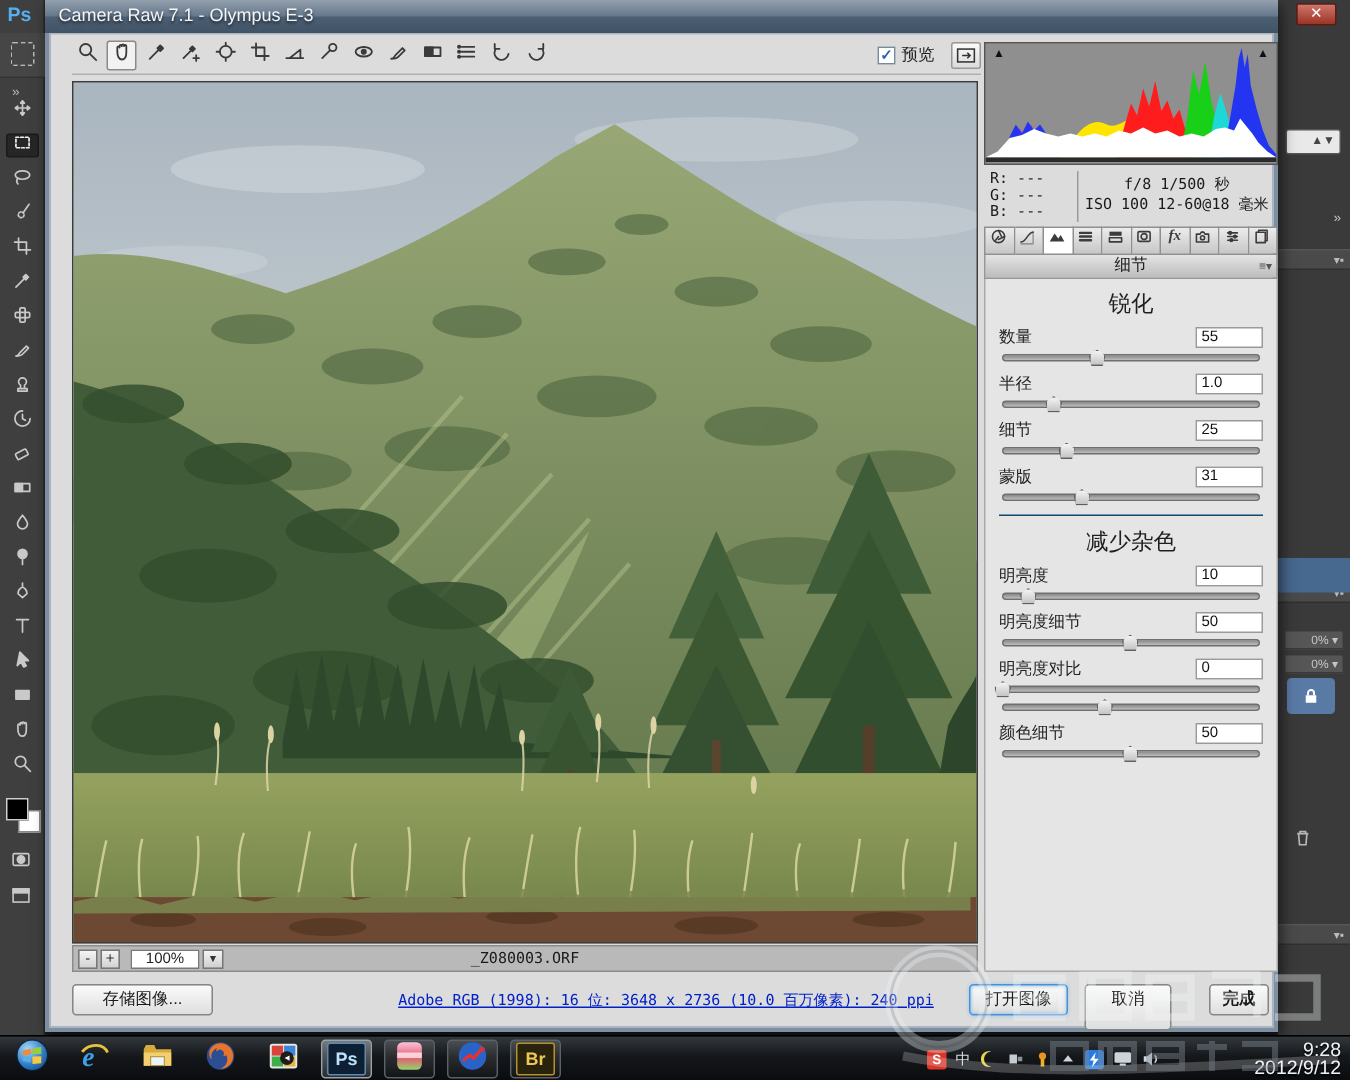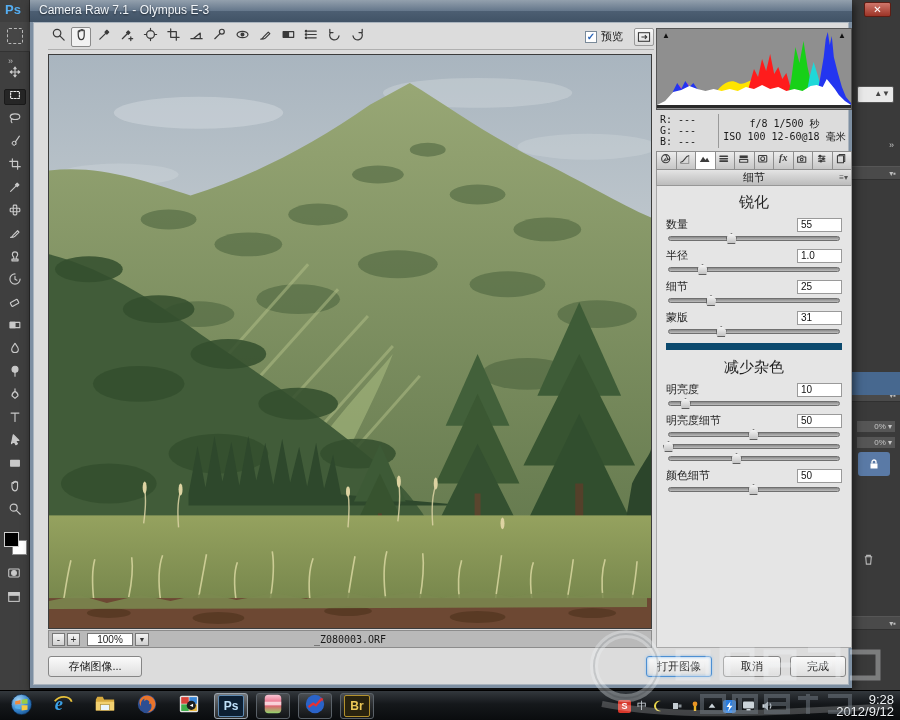--- a/index.html
+++ b/index.html
@@ -54,22 +54,22 @@
   #zoom-out { left:3px; } #zoom-in { left:18px; }
   #zoom-combo { position:absolute; left:38px; top:2px; width:46px; height:13px; background:#fff; border:1px solid #777; font-size:10px; text-align:center; color:#222; }
   #zoom-dd { position:absolute; left:86px; top:2px; width:14px; height:13px; background:linear-gradient(#f4f4f4,#cfcfcf); border:1px solid #777; font-size:7px; text-align:center; line-height:12px; color:#333; }
   #filename { position:absolute; left:0; right:0; top:3px; text-align:center; font-family:"DejaVu Sans Mono", monospace; font-size:10px; color:#1a1a1a; }
 
   #crw-footer { position:absolute; left:0; right:0; top:630px; height:30px; }
   .btn { background:linear-gradient(#fbfbfb,#dedede); border:1px solid #868686; border-radius:3px; font-size:11px; color:#1a1a1a; text-align:center; }
   #save-btn { position:absolute; left:14px; top:3px; width:94px; height:21px; line-height:19px; }
   #wf-link { position:absolute; left:215px; width:390px; top:7px; text-align:center; font-family:"DejaVu Sans Mono", monospace; font-size:10px; color:#0020c8; text-decoration:underline; white-space:nowrap; }
   #open-btn { position:absolute; right:136px; top:3px; width:66px; height:21px; line-height:19px; border-color:#4d8fd2; box-shadow:0 0 3px #7db4e8 inset, 0 0 3px #9cc6ec; }
-  #cancel-btn { position:absolute; right:67px; top:3px; width:58px; height:21px; line-height:19px; }
-  #done-btn { position:absolute; right:2px; top:3px; width:56px; height:21px; line-height:19px; }
+  #cancel-btn { position:absolute; right:67px; top:3px; width:58px; height:31px; line-height:19px; }
+  #done-btn { position:absolute; right:2px; top:3px; width:40px; height:21px; line-height:19px;font-weight:bold; }
 
   
   #rpanel { position:absolute; left:622px; top:5px; width:196px; height:620px; }
   #histogram { position:relative; height:82px; background:#8f8f8f; border:1px solid #555; }
   #histogram svg { display:block; width:100%; height:100%; }
   .clipbtn { position:absolute; top:2px; width:12px; height:9px; color:#111; font-size:8px; line-height:9px; text-align:center; }
   #clip-shadow { left:3px; } #clip-highlight { right:3px; }
   #exif { display:flex; height:40px; padding:4px 2px 2px 4px; font-family:"DejaVu Sans Mono", monospace; font-size:10px; color:#1a1a1a; }
   #rgb-col { width:58px; line-height:11px; }
   #exif-col { flex:1; border-left:1px solid #9a9a9a; text-align:center; line-height:13px; padding-top:3px; white-space:nowrap; }
@@ -77,21 +77,21 @@
   .tab { flex:1; border:1px solid #8f8f8f; border-left-width:0; background:linear-gradient(#ececec,#c6c6c6); display:flex; align-items:flex-start; justify-content:center; color:#3c3c3c; }
   .tab:first-child { border-left-width:1px; }
   .tab.sel { background:#fff; }
   .tab svg { width:13px; height:13px; }
   .tab .fx { font-size:10px; font-style:italic; font-weight:bold; font-family:"Liberation Serif", serif; }
   #phead { position:relative; height:16px; background:linear-gradient(#e4e4e4,#bcbcbc); border:1px solid #979797; border-top:none; font-size:11px; color:#1a1a1a; text-align:center; line-height:15px; }
   #panel-menu { position:absolute; right:3px; top:3px; font-size:8px; color:#555; line-height:9px; }
   #pcontent { position:absolute; left:0; right:0; top:158px; bottom:0; background:#e5e5e5; border:1px solid #a8a8a8; border-top:none; padding:4px 9px 0 9px; }
 
   .sec-title { text-align:center; font-size:15px; color:#1f1f1f; margin:3px 0 5px 0; }
-  .sec2 { border-top:7px solid #0c4a6e; margin-top:9px; padding-top:5px; }
+  .sec2 { border-top:1px solid #0c4a6e; margin-top:9px; padding-top:5px; }
   .sl-top { display:flex; align-items:center; height:15px; font-size:11px; color:#1f1f1f;gap:31px; }
   .sl-spacer { flex:1; }
   .valbox { width:45px; height:14px; background:#fff; border:1px solid #9a9a9a; font-size:10px; line-height:12px; padding:0 3px; color:#111; }
   .valbox.focus { border-color:#4d8fd2; box-shadow:0 0 2px #8ab8e8; }
   .valbox .hl { background:#3087d6; color:#fff; }
   .track { position:relative; height:5px; margin:4px 2px 7px 2px; background:linear-gradient(#898989,#bdbdbd); border:1px solid #6f6f6f; border-radius:3px; }
   .thumb { position:absolute; top:-4px; width:11px; height:11px; margin-left:-6px; background:linear-gradient(#f4f4f4,#c4c4c4); border:1px solid #5f5f5f; clip-path:polygon(50% 0,100% 40%,84% 100%,16% 100%,0 40%); }
 
   
   #taskbar { position:absolute; left:0; bottom:0; width:900px; height:30px; background:linear-gradient(#33383d,#15181b 45%,#0a0c0e); border-top:1px solid #000; z-index:20; }
@@ -500,20 +500,21 @@
     <div id="zoomstrip">
       <div class="zbtn" id="zoom-out">-</div>
       <div class="zbtn" id="zoom-in">+</div>
       <div id="zoom-combo">100%</div>
       <div id="zoom-dd">▼</div>
       <div id="filename">_Z080003.ORF</div>
     </div>
 
     <div id="crw-footer">
       <div id="save-btn" class="btn">存储图像...</div>
+      <div id="wf-link">Adobe RGB (1998): 16 位:  3648 x 2736 (10.0 百万像素): 240 ppi</div>
       <div id="open-btn" class="btn">打开图像</div>
       <div id="cancel-btn" class="btn">取消</div>
       <div id="done-btn" class="btn">完成</div>
     </div>
 
     <div id="rpanel">
       <div id="histogram">
         <svg viewBox="0 0 192 80" preserveAspectRatio="none">
           <rect width="192" height="80" fill="#8f8f8f"></rect>
           <path d="M50,76 C60,58 70,48 80,54 C88,58 94,46 102,52 C110,58 118,60 126,62 L132,76 Z" fill="#ffe400"></path>
@@ -649,20 +650,25 @@
             <div class="track">
               <div class="thumb" style="left: 10%;"></div>
             </div>
             <div class="sl-top">
               <span>明亮度细节</span>
               <span class="sl-spacer"></span>
               <span class="valbox"><span>50</span></span>
             </div>
             <div class="track">
               <div class="thumb" style="left: 50%;"></div>
+            </div>
+            <div class="sl-top">
+              <span>明亮度对比</span>
+              <span class="sl-spacer"></span>
+              <span class="valbox"><span>0</span></span>
             </div>
             <div class="track">
               <div class="thumb" style="left: 0%;"></div>
             </div>
             <div class="track">
               <div class="thumb" style="left: 40%;"></div>
             </div>
             <div class="sl-top">
               <span>颜色细节</span>
               <span class="sl-spacer"></span>

